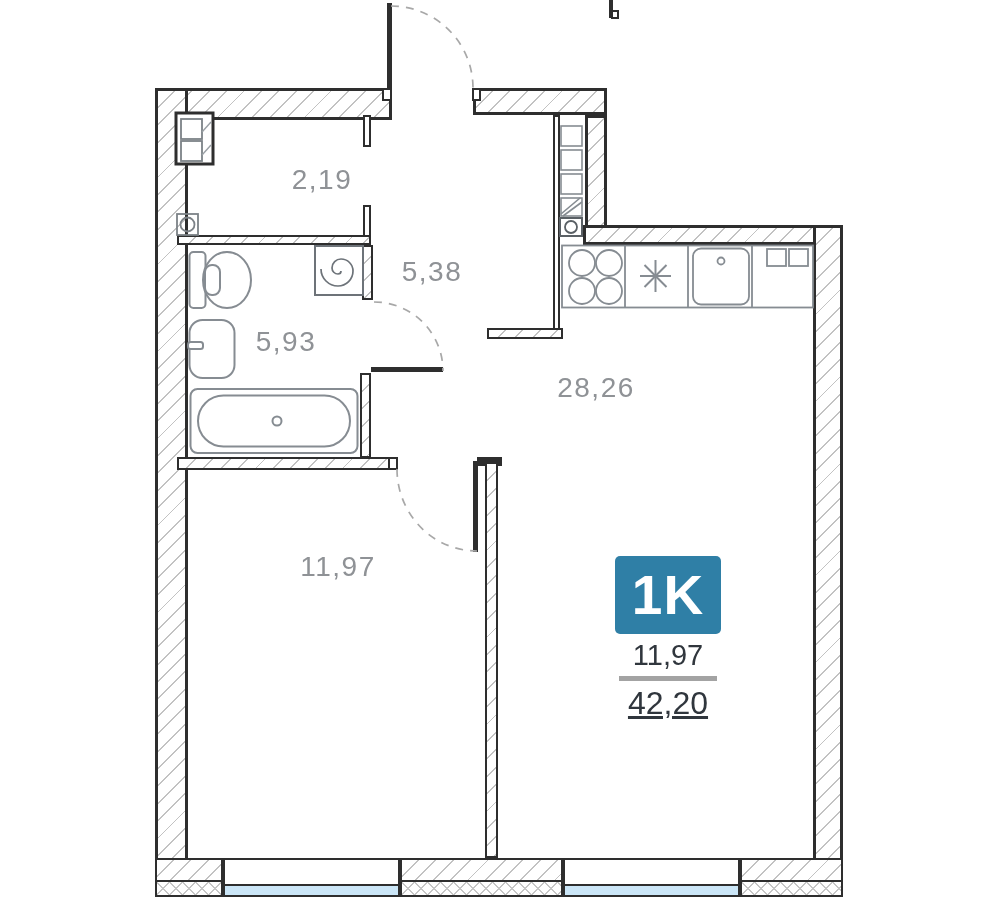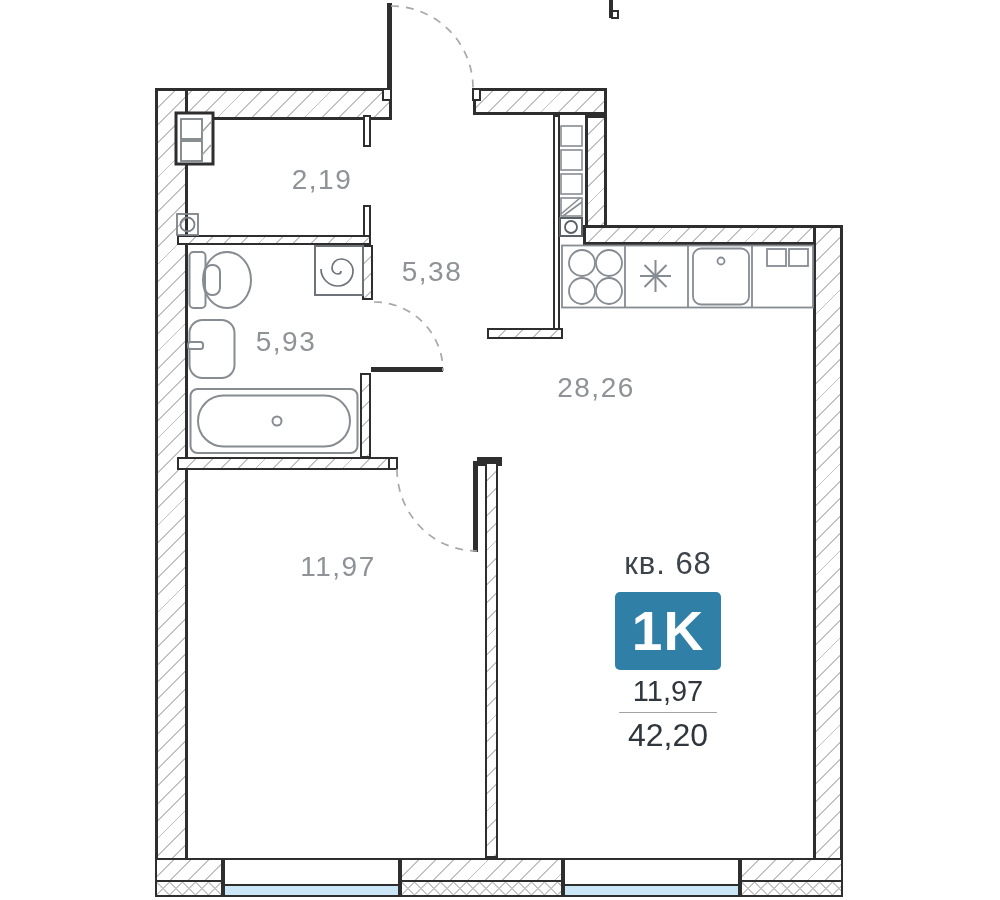--- a/index.html
+++ b/index.html
@@ -16,21 +16,21 @@
   .room-label{position:absolute;transform:translate(-50%,-50%);font-size:28px;
         color:#8f9296;letter-spacing:1.5px;white-space:nowrap;}
   .svg-layer{position:absolute;left:0;top:0;width:1000px;height:900px;}
   #info{position:absolute;left:592px;top:546px;width:152px;text-align:center;}
   #apt-number{font-size:31px;color:#3d434a;letter-spacing:1px;}
   #type-badge{display:inline-block;margin-top:10px;width:106px;height:78px;line-height:78px;
         background:#2f7fa6;border-radius:5px;color:#fff;font-size:55px;font-weight:bold;
         letter-spacing:1px;}
   #areas{display:inline-block;margin-top:5px;color:#30363d;}
   #living-area{font-size:29px;padding:0 14px 4px 14px;}
-  #total-area{font-size:32px;border-top:1px solid #a3a3a3;padding:4px 4px 0 4px;}
+  #total-area{font-size:32px;border-top:5px solid #a3a3a3;padding:4px 4px 0 4px;text-decoration:underline;}
 </style>
 </head>
 <body>
 
 <div id="plan">
 
   <div class="wall" style="left:155px;top:88px;width:237px;height:32px"></div>
   <div class="wall" style="left:473px;top:88px;width:134px;height:27px"></div>
   <div class="wall" style="left:155px;top:88px;width:33px;height:809px"></div>
   <div class="wall" style="left:585px;top:115px;width:22px;height:115px"></div>
@@ -159,21 +159,20 @@
     </g>
   </svg>
 
   <div class="room-label" style="left:322px;top:180px">2,19</div>
   <div class="room-label" style="left:432px;top:272px">5,38</div>
   <div class="room-label" style="left:286px;top:342px">5,93</div>
   <div class="room-label" style="left:596px;top:388px">28,26</div>
   <div class="room-label" style="left:338px;top:567px">11,97</div>
 
   <div id="info">
-    <div id="apt-number">кв. 68</div>
     <div id="type-badge">1K</div>
     <div id="areas">
       <div id="living-area">11,97</div>
       <div id="total-area">42,20</div>
     </div>
   </div>
 
 </div>
 
 </body></html>

